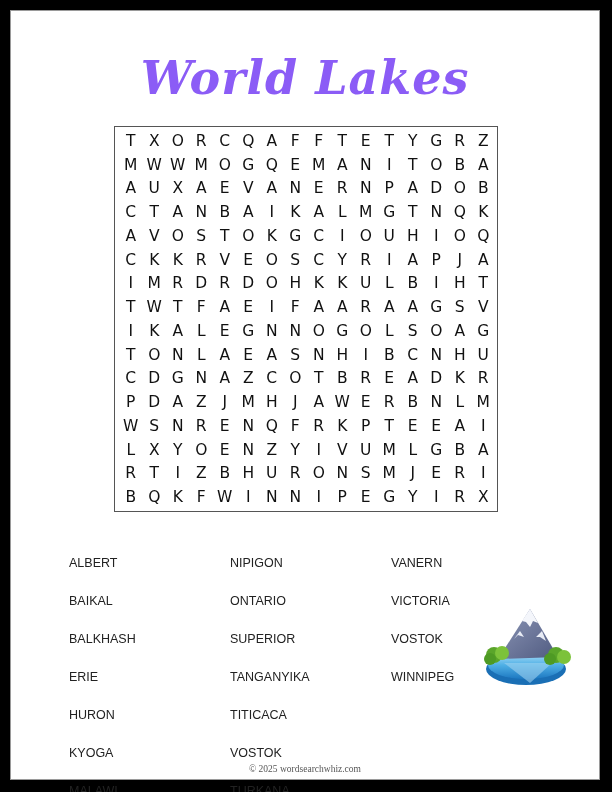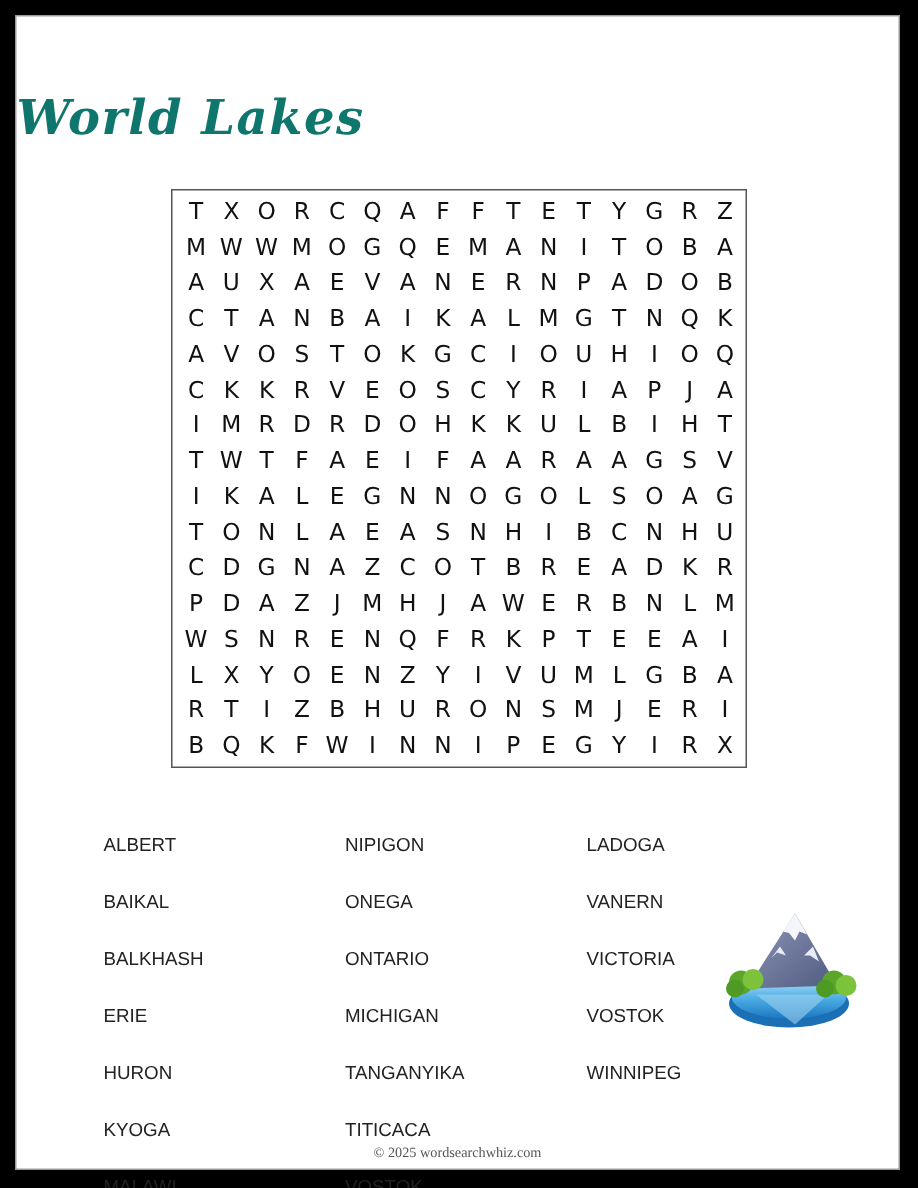--- a/index.html
+++ b/index.html
@@ -17,26 +17,27 @@
       border-left: 1px solid #9a9a9a;
       border-top: 1px solid #9a9a9a;
       border-right: 1px solid #9a9a9a;
       border-bottom: 1px solid #9a9a9a;
       box-sizing: border-box;
     }
     .title {
       position: absolute;
       left: 0; right: 0;
       top: 42px;
+      text-align: center;
       font-family: "DejaVu Serif", serif;
       font-style: italic;
       font-weight: bold;
-      font-size: 32px;
+      font-size: 46px;
       letter-spacing: 1px;
-      color: #0f766e;
+      color: #8b5cf6;
       line-height: 50px;
     }
     .grid {
       position: absolute;
       left: 103px; top: 115px;
       width: 384px; height: 386px;
       border: 1px solid #555;
       box-sizing: border-box;
       display: grid;
       grid-template-columns: repeat(16, 1fr);
@@ -348,23 +349,22 @@
   <div class="words" id="words">
       <div class="word">ALBERT</div>
       <div class="word">BAIKAL</div>
       <div class="word">BALKHASH</div>
       <div class="word">ERIE</div>
       <div class="word">HURON</div>
       <div class="word">KYOGA</div>
       <div class="word">MALAWI</div>
       <div class="word">MANITOBA</div>
       <div class="word">NIPIGON</div>
-      <div class="word">ONEGA</div>
       <div class="word">ONTARIO</div>
-      <div class="word">MICHIGAN</div>
+      <div class="word">SUPERIOR</div>
       <div class="word">TANGANYIKA</div>
       <div class="word">TITICACA</div>
       <div class="word">VOSTOK</div>
       <div class="word">TURKANA</div>
       <div class="word">LADOGA</div>
       <div class="word">VANERN</div>
       <div class="word">VICTORIA</div>
       <div class="word">VOSTOK</div>
       <div class="word">WINNIPEG</div>
     </div>

